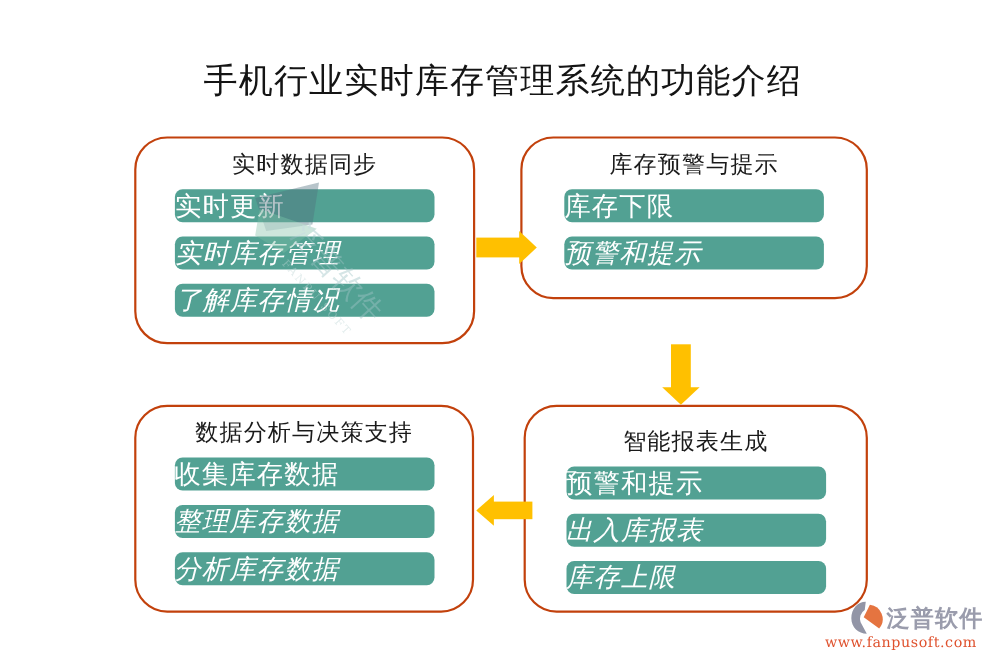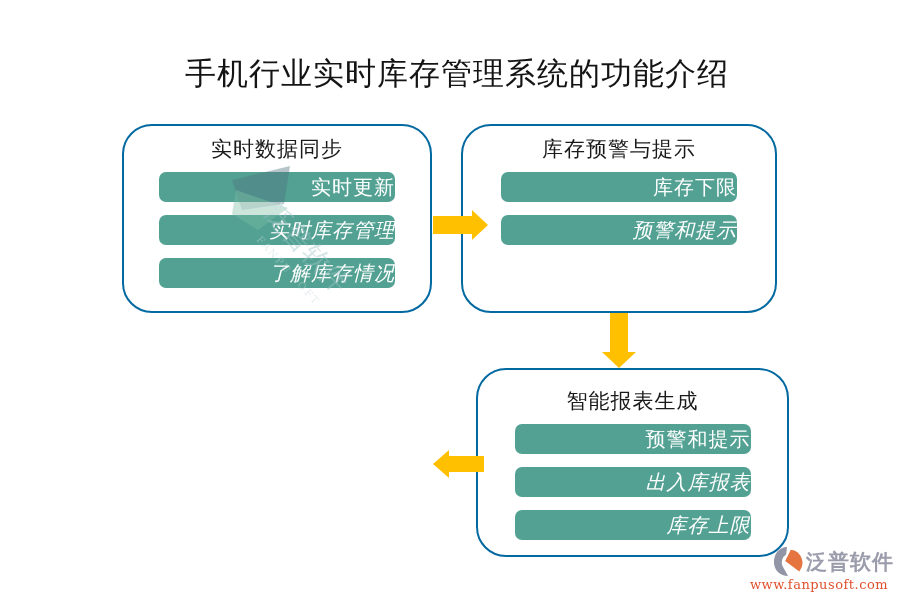--- a/index.html
+++ b/index.html
@@ -6,36 +6,36 @@
   .canvas{
     position:relative;width:900px;height:600px;background:#ffffff;
     font-family:"DejaVu Serif", serif;overflow:hidden;
   }
   .main-title{
     position:absolute;top:53px;left:0;width:900px;text-align:center;
     font-size:31px;color:#141414;letter-spacing:1px;padding-left:14px;
     box-sizing:border-box;white-space:nowrap;
   }
   .fbox{
-    position:absolute;border:2px solid #0369a1;border-radius:30px;
+    position:absolute;border:2px solid #c2410c;border-radius:30px;
     background:#ffffff;box-sizing:border-box;
   }
   #box1{left:122px;top:124px;width:310px;height:189px;}
-  #box2{left:461px;top:124px;width:316px;height:189px;}
+  #box2{left:473px;top:124px;width:316px;height:148px;}
   #box3{left:122px;top:368px;width:309px;height:189px;}
   #box4{left:476px;top:368px;width:313px;height:189px;}
   .box-title{
     margin-top:11px;text-align:center;font-size:21px;color:#1a1a1a;
     letter-spacing:1px;line-height:25px;
   }
   #box4 .box-title{margin-top:19px;}
   .pills{margin-top:10px;}
   .pill{
     width:236px;height:30px;margin:0 auto;background:#52A193;
-    border-radius:7px;color:#ffffff;font-size:20px;text-align:right;
+    border-radius:7px;color:#ffffff;font-size:24px;text-align:left;
     line-height:30px;letter-spacing:1px;
   }
   .pill + .pill{margin-top:13px;font-style:italic;}
   .arrow-part{position:absolute;}
   .abody{background:#FFC000;}
   #arrow1-body{left:433px;top:216px;width:40px;height:18px;}
   #arrow1-head{left:472px;top:210px;width:0;height:0;
     border-top:15px solid transparent;border-bottom:15px solid transparent;
     border-left:16px solid #FFC000;}
   #arrow2-body{left:610px;top:313px;width:18px;height:40px;}
@@ -74,20 +74,28 @@
   </div>
 
   <div class="fbox" id="box2">
     <div class="box-title">库存预警与提示</div>
     <div class="pills">
       <div class="pill">库存下限</div>
       <div class="pill">预警和提示</div>
     </div>
   </div>
 
+  <div class="fbox" id="box3">
+    <div class="box-title">数据分析与决策支持</div>
+    <div class="pills">
+      <div class="pill">收集库存数据</div>
+      <div class="pill">整理库存数据</div>
+      <div class="pill">分析库存数据</div>
+    </div>
+  </div>
 
   <div class="fbox" id="box4">
     <div class="box-title">智能报表生成</div>
     <div class="pills">
       <div class="pill">预警和提示</div>
       <div class="pill">出入库报表</div>
       <div class="pill">库存上限</div>
     </div>
   </div>
 

